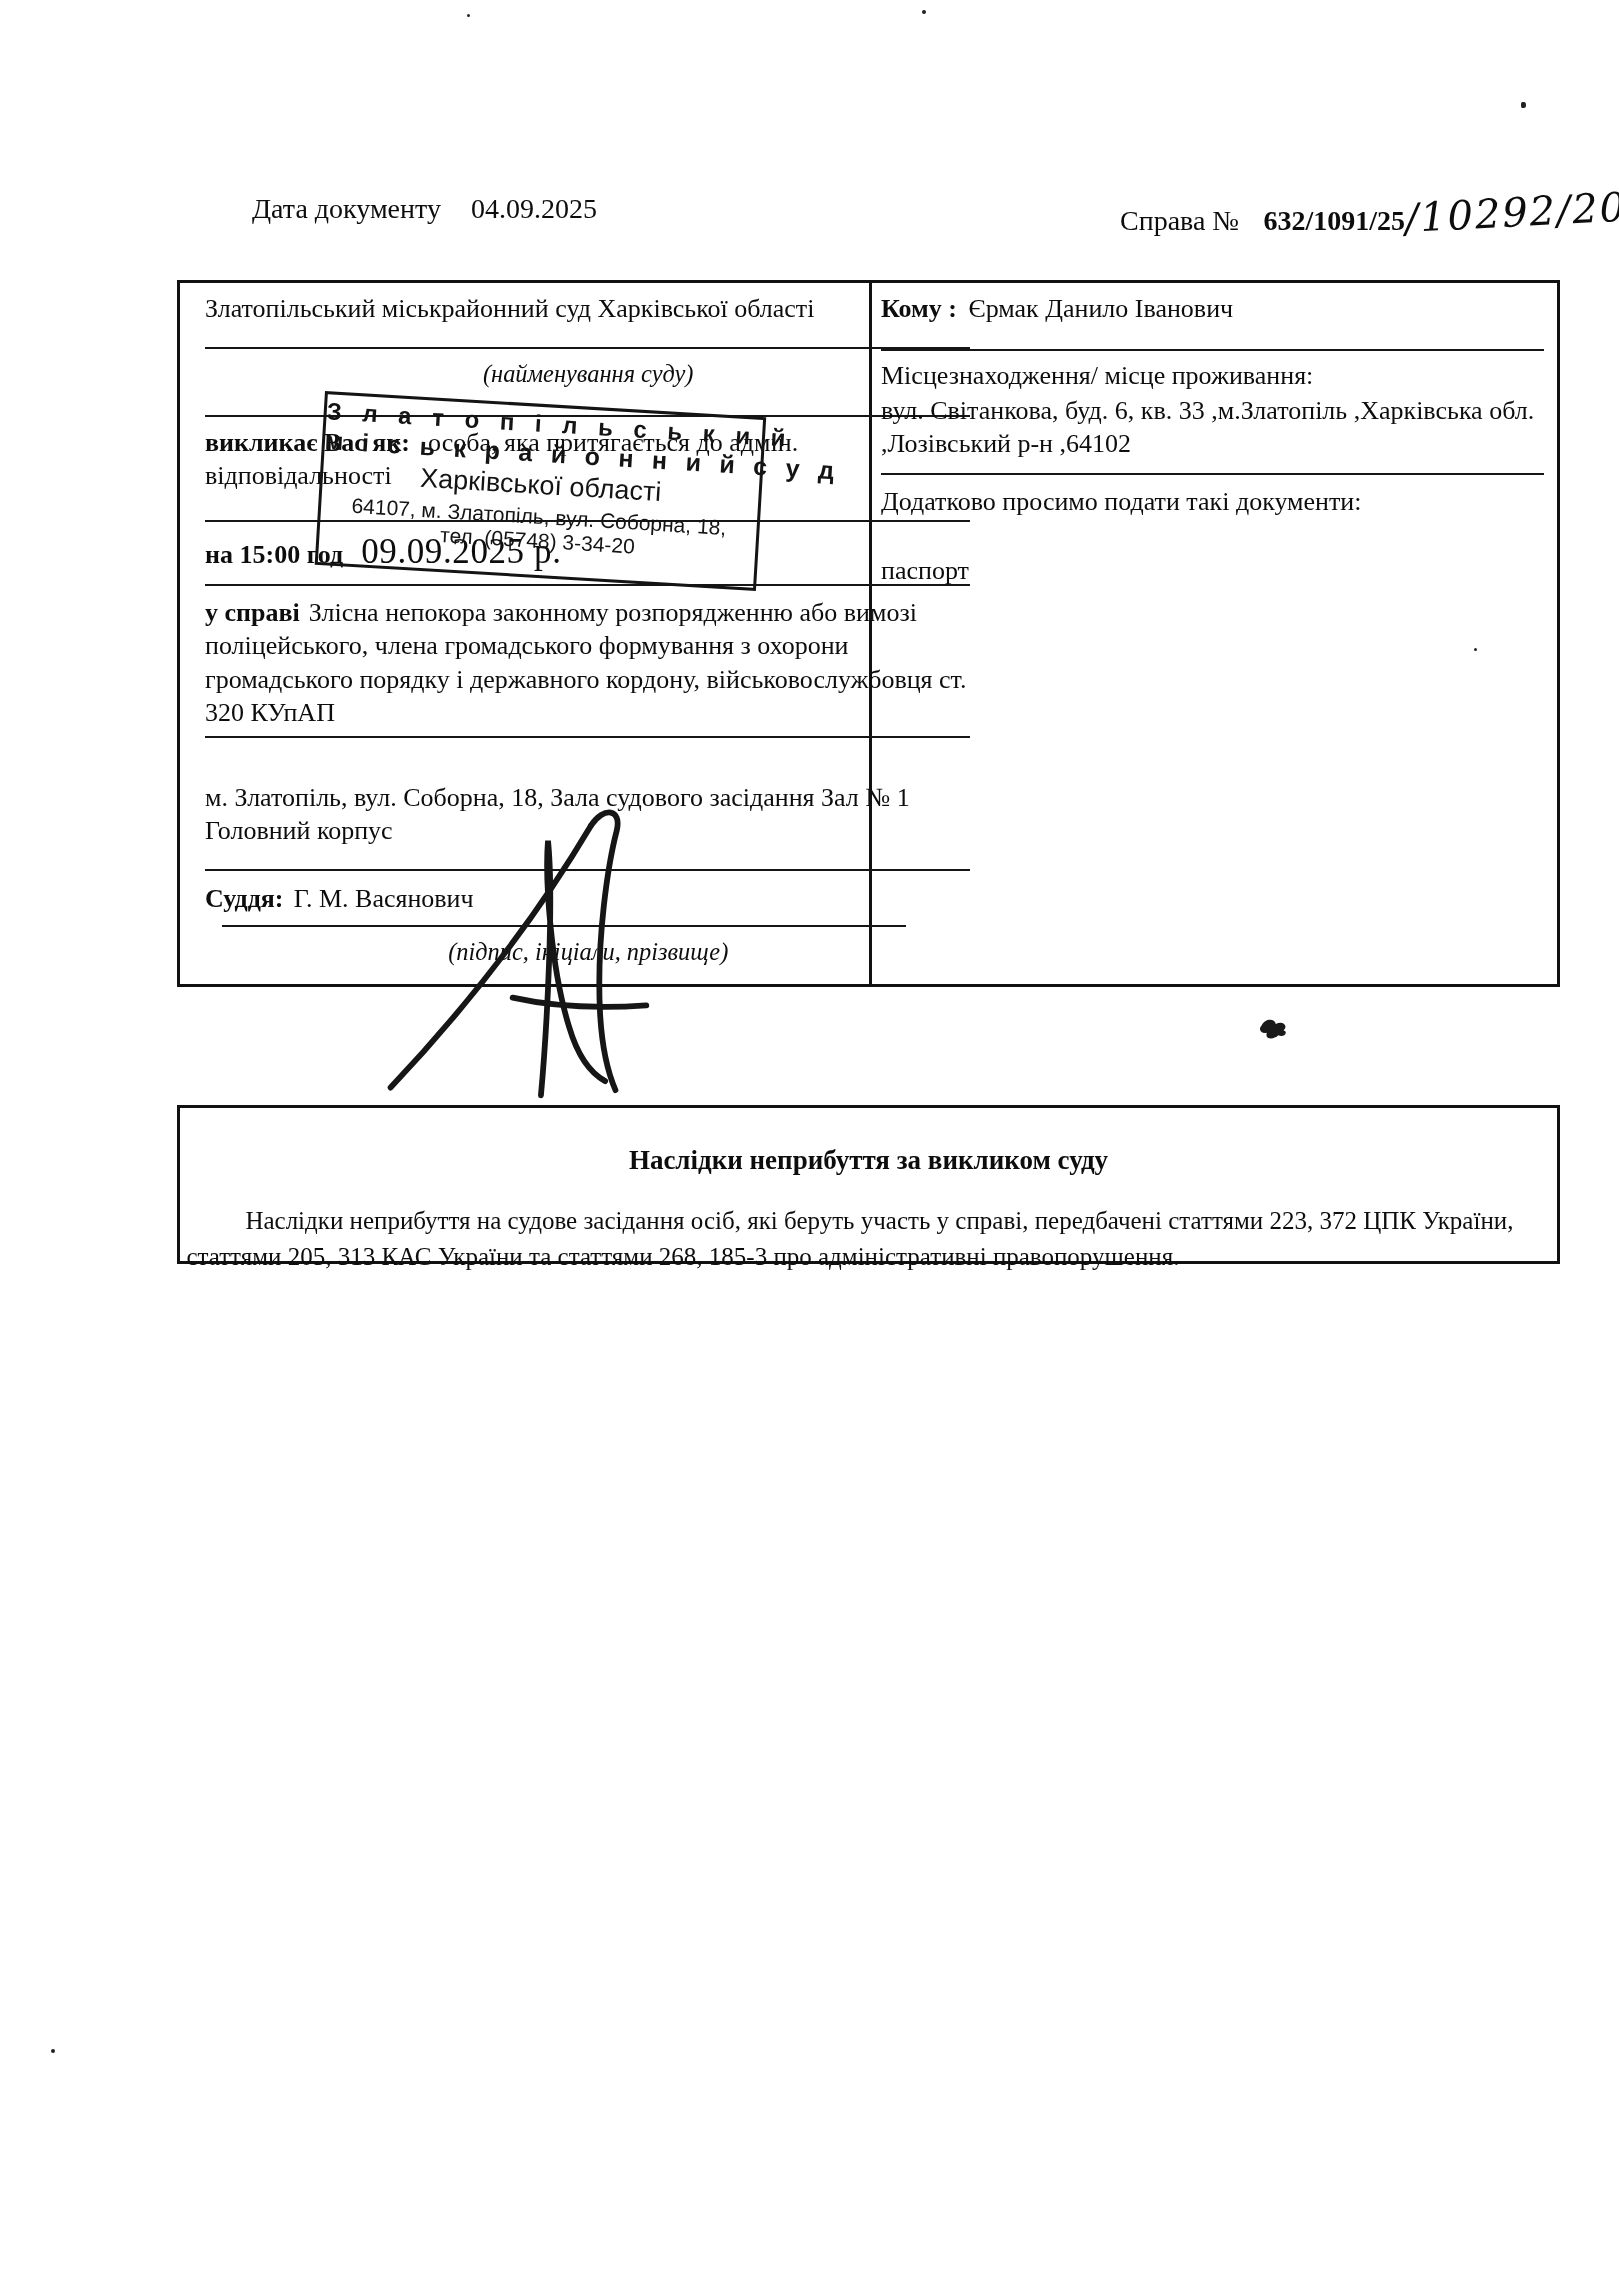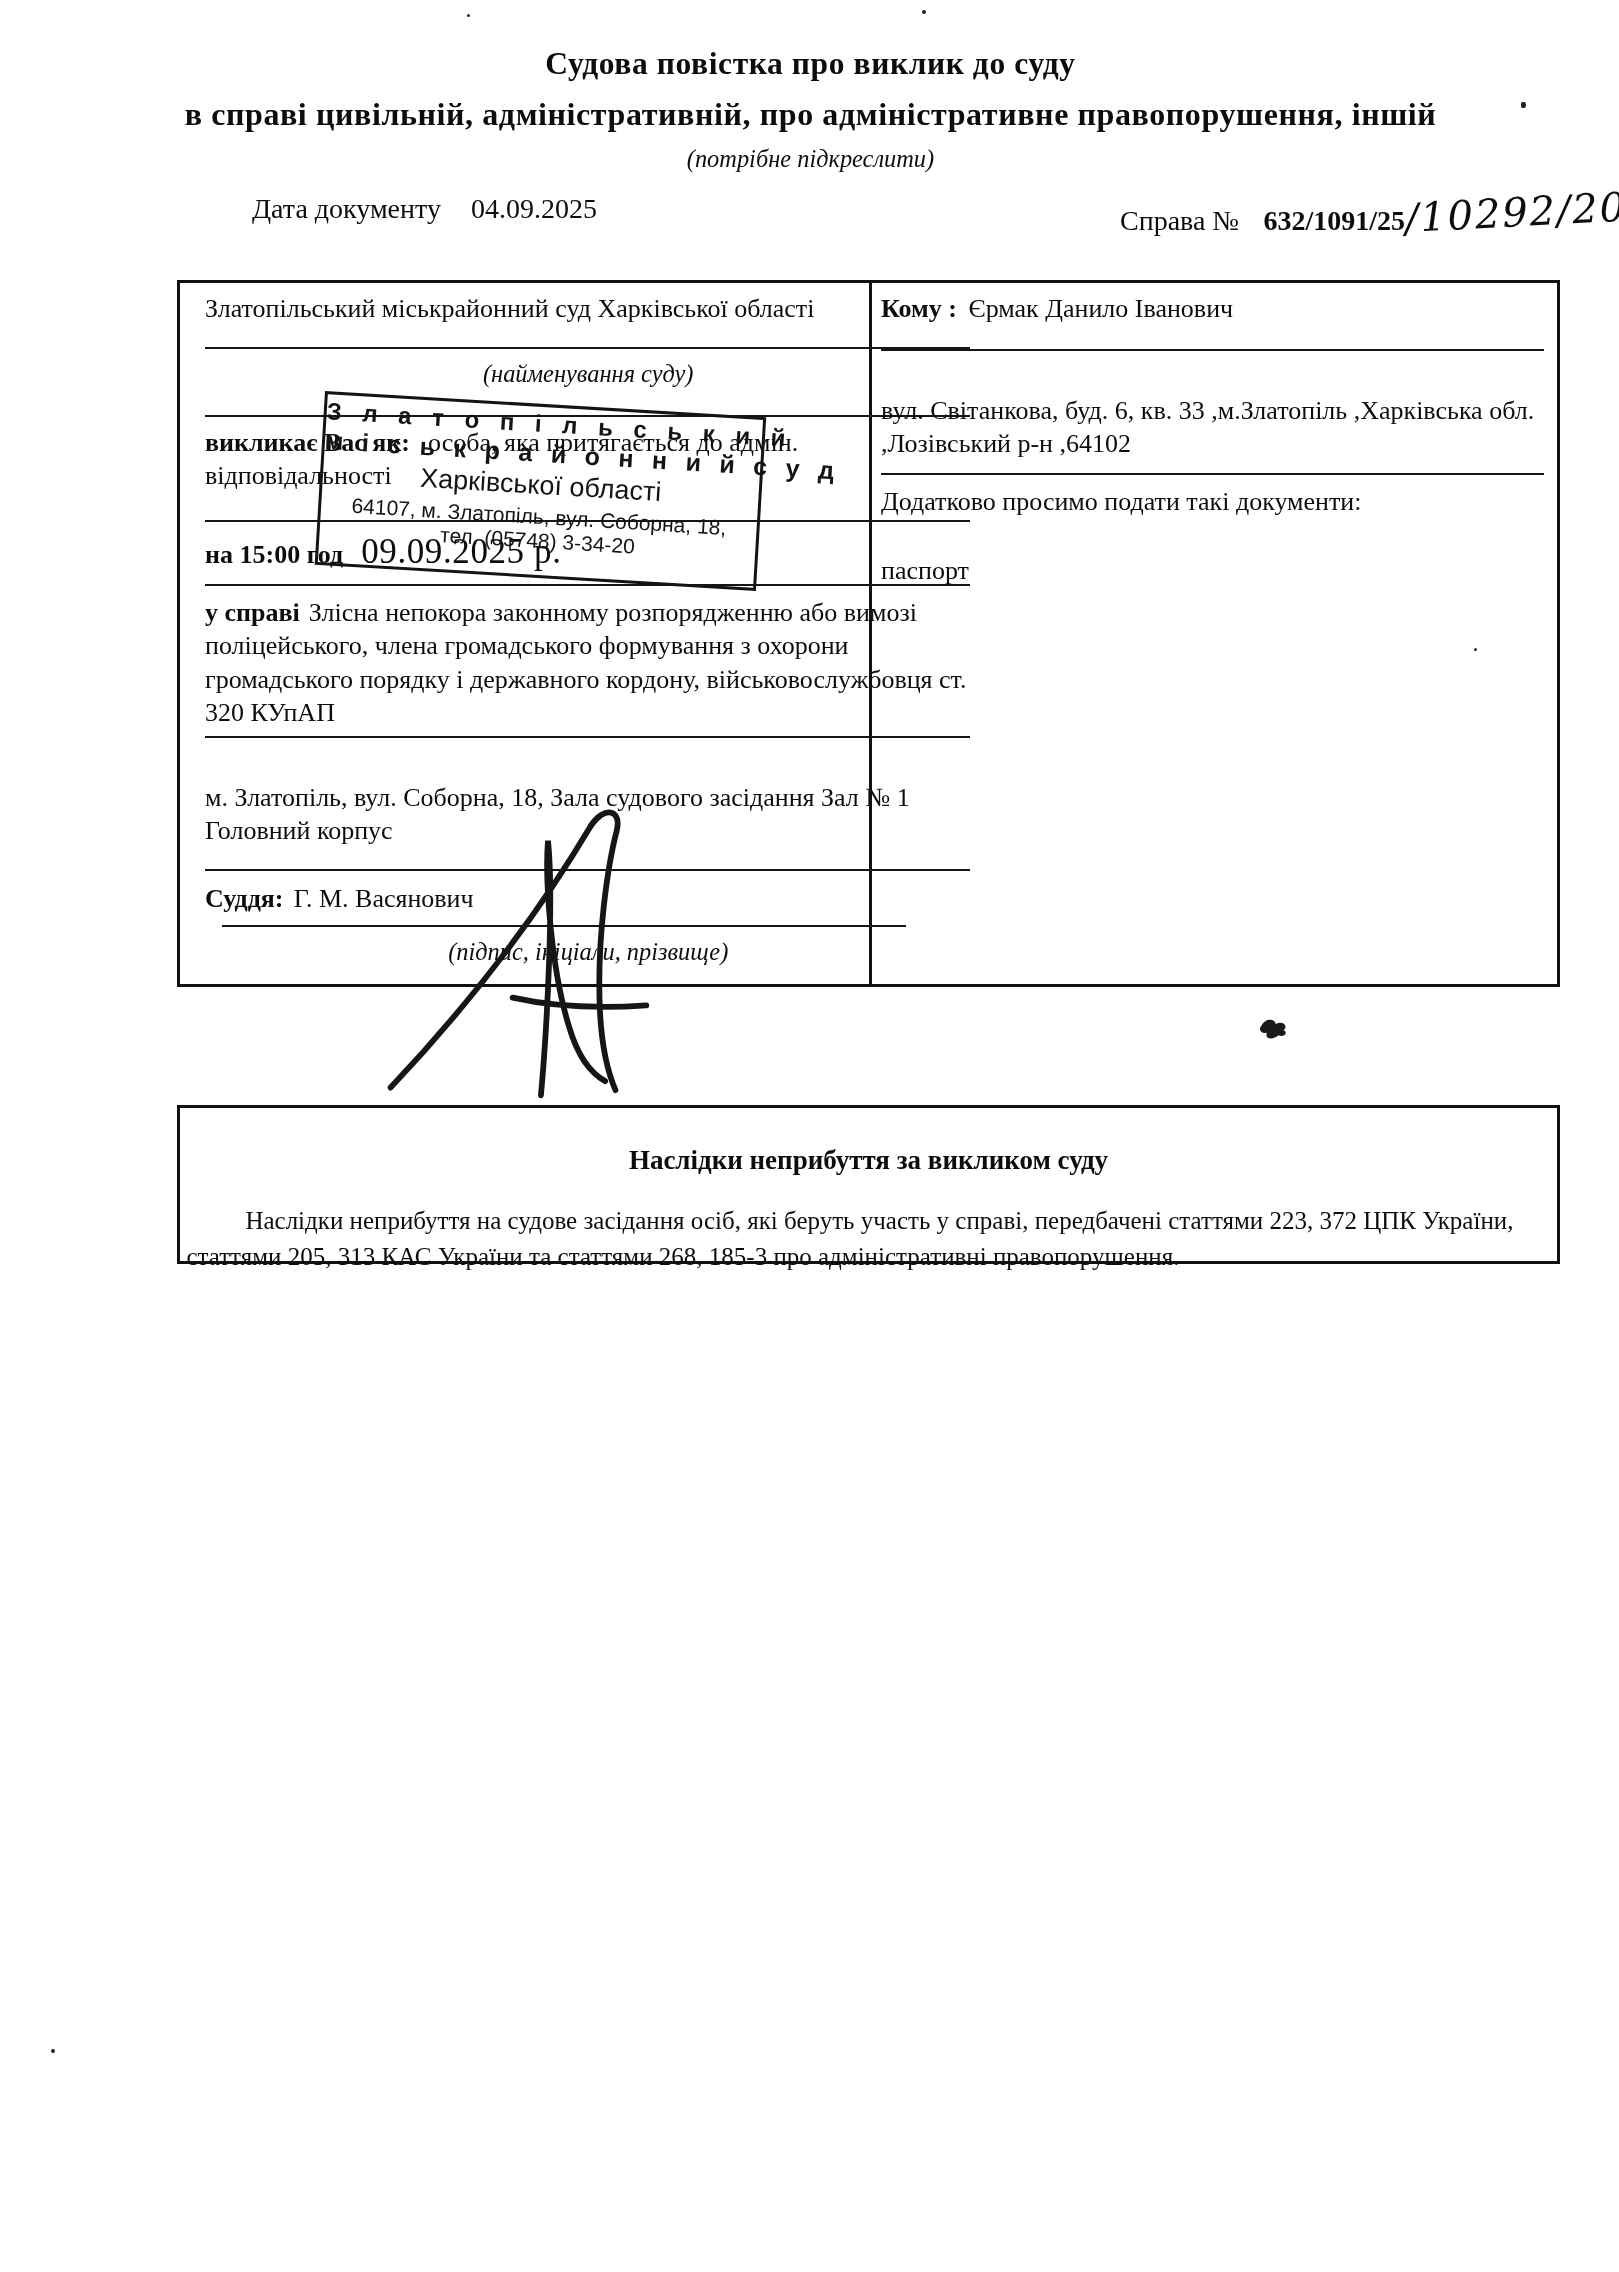--- a/index.html
+++ b/index.html
@@ -83,25 +83,20 @@
     margin:27px 9px 0 6.4px;
     font-size:25px;line-height:1.42;
     text-indent:59px;
   }
 </style>
 </head>
 <body>
 
 <div class="page">
 
-  <div class="title-block">
-    <div class="title-1">Судова повістка про виклик до суду</div>
-    <div class="title-2">в справі цивільній, адміністративній, про адміністративне правопорушення, іншій</div>
-    <div class="title-note">(потрібне підкреслити)</div>
-  </div>
 
   <div class="meta-row">
     <div class="date-part">
       <span>Дата документу</span><span class="val">04.09.2025</span>
     </div>
     <div class="case-part">
       <span>Справа №</span><span class="val">632/1091/25</span><span class="handwritten">/10292/2025</span>
     </div>
   </div>
 
@@ -132,20 +127,21 @@
       </div>
       <div class="cellrule" style="top:642px;left:26px;right:77px;"></div>
       <div class="lrow caption" style="top:653px;">(підпис, ініціали, прізвище)</div>
     </div>
 
     <div class="cell cell-right">
       <div class="lrow" style="top:9px;">
         <span class="label-gap" style="margin-right:11.6px;">Кому :</span><span>Єрмак Данило Іванович</span>
       </div>
       <div class="cellrule" style="top:66px;"></div>
+      <div class="lrow" style="top:76px;">Місцезнаходження/ місце проживання:</div>
       <div class="lrow" style="top:111px;">вул. Світанкова, буд. 6, кв. 33  ,м.Златопіль  ,Харківська обл.  ,Лозівський р-н ,64102</div>
       <div class="cellrule" style="top:190px;"></div>
       <div class="lrow" style="top:202px;">Додатково просимо подати такі документи:</div>
       <div class="lrow" style="top:271px;">паспорт</div>
     </div>
   </div>
 
   <div class="stamp">
     <div class="s1">З л а т о п і л ь с ь к и й</div>
     <div class="s2">м і с ь к р а й о н н и й   с у д</div>

